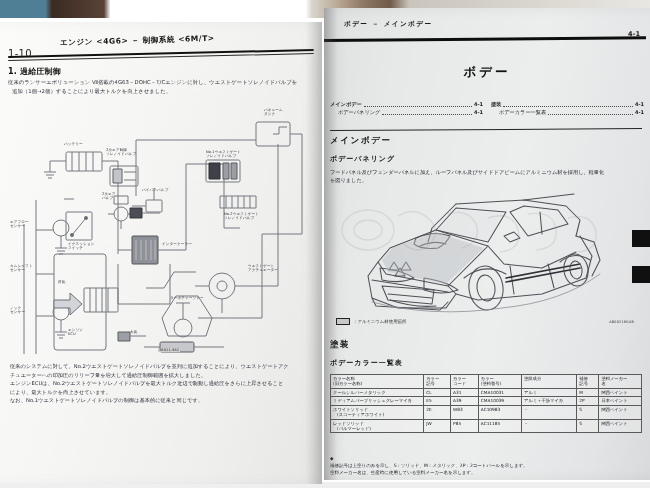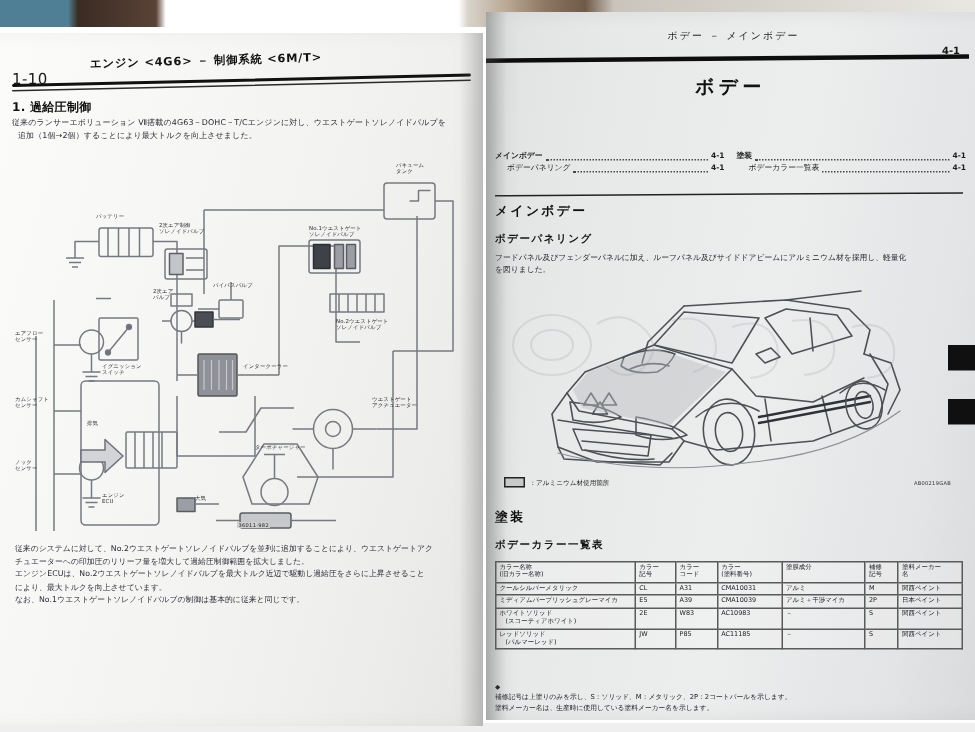--- a/index.html
+++ b/index.html
@@ -51,28 +51,28 @@
 
   
   .page-right{
     position:absolute;left:324px;top:8px;width:326px;height:472px;
     background:linear-gradient(100deg,#dfe0e0 0%,#e7e8e8 20%,#eceded 55%,#e3e4e5 85%,#d9dadb 100%);
     box-shadow:inset 12px 0 20px -12px rgba(90,90,90,.45);
     overflow:hidden;
   }
   .page-right .gutter-shadow{position:absolute;left:0;top:0;width:14px;height:100%;
     background:linear-gradient(270deg,rgba(130,130,130,0) 0%,rgba(100,100,100,.30) 100%);}
-  .r-header{position:absolute;left:20px;top:12px;width:290px;text-align:center;
-    font-size:6.6px;font-weight:normal;color:#1d1d1d;letter-spacing:1.4px;}
+  .r-header{position:absolute;left:20px;top:12px;width:290px;
+    font-size:6.6px;font-weight:bold;color:#1d1d1d;letter-spacing:1.4px;}
   .r-pagenum{position:absolute;right:10px;top:22px;font-size:6.6px;font-weight:bold;color:#161616;}
   .r-headrule{position:absolute;left:0px;top:31px;width:322px;height:2.6px;background:#0d0d0d;
     transform:rotate(-.5deg);transform-origin:left center;}
   .r-group{position:absolute;left:0;top:38px;width:326px;text-align:center;
     font-size:13px;font-weight:bold;color:#111;letter-spacing:2.5px;}
-  .r-title{position:absolute;left:0;top:42px;width:326px;text-align:center;
+  .r-title{position:absolute;left:0;top:56px;width:326px;text-align:center;
     font-size:12.5px;font-weight:bold;color:#111;letter-spacing:3px;}
   .r-toc-title{position:absolute;left:0;top:78px;width:326px;text-align:center;
     font-size:7px;font-weight:bold;color:#1d1d1d;letter-spacing:3px;}
 
   .toc{position:absolute;left:6px;top:92px;width:314px;display:flex;gap:8px;}
   .toc-col{flex:1;}
   .toc-row{display:flex;align-items:flex-end;font-size:5.2px;color:#1c1c1c;line-height:8px;white-space:nowrap;}
   .toc-row.lvl1{font-weight:bold;}
   .toc-row.lvl2{padding-left:8px;}
   .toc-dots{flex:1;border-bottom:.7px dotted #4a4a4a;margin:0 2px 1.4px 2px;height:1px;}

